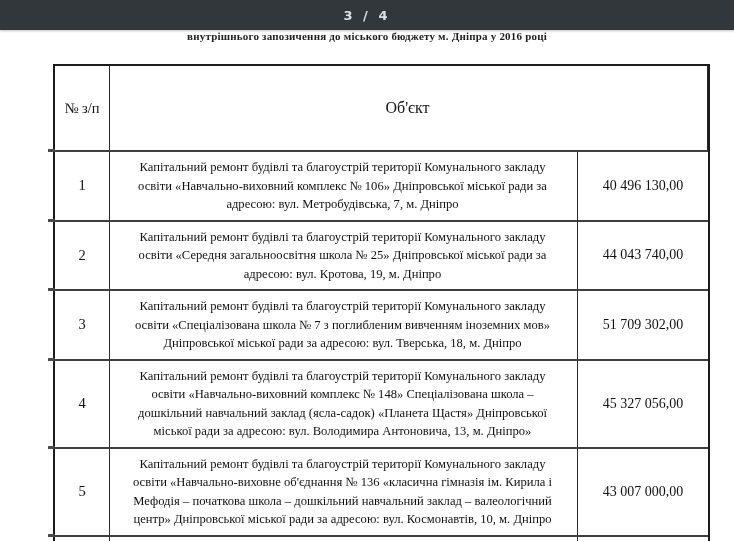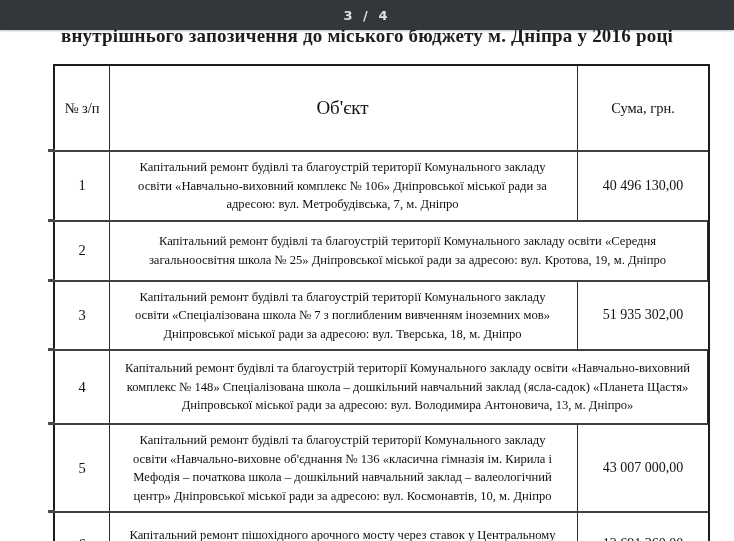--- a/index.html
+++ b/index.html
@@ -27,21 +27,21 @@
     letter-spacing:3px;
     cursor:default;
   }
 
   
   .doc-title{
     position:absolute;
     top:23px;left:0;width:734px;
     z-index:1;
     text-align:center;
-    font-size:19px;
+    font-size:11px;
     font-weight:bold;
     line-height:26px;
     color:#1d1d1d;
     letter-spacing:.2px;
     white-space:nowrap;
   }
 
   
   .doc-table{
     position:absolute;
@@ -85,21 +85,21 @@
     text-align:center;
   }
   .cell-sum{
     width:130px;flex:none;
     justify-content:center;
     font-size:14px;
     white-space:nowrap;
   }
   .trow.head{min-height:84px;}
   .trow.head .cell{justify-content:center;text-align:right;font-size:14.5px;}
-  .trow.head .cell-obj{font-size:19px;}
+  .trow.head .cell-obj{font-size:16px;}
   .r1{min-height:62px;}
   .r2{min-height:58px;}
   .r3{min-height:58px;}
   .r4{min-height:72px;}
   .r5{min-height:85px;}
   .r6{min-height:62px;}
 </style>
 </head>
 <body>
 
@@ -107,43 +107,44 @@
 
 <div class="toolbar">
   <span class="page-indicator">3 / 4</span>
 </div>
 
 <div class="doc-table">
 
   <div class="trow head">
     <div class="cell cell-num">№ з/п</div>
     <div class="cell cell-obj">Об'єкт</div>
-    <div class="cell cell-sum">Сума, грн.</div>
   </div>
 
   <div class="trow r1">
     <div class="cell cell-num">1</div>
     <div class="cell cell-obj">Капітальний ремонт будівлі та  благоустрій території  Комунального закладу освіти «Навчально-виховний комплекс № 106» Дніпровської міської ради за адресою: вул. Метробудівська, 7, м. Дніпро</div>
     <div class="cell cell-sum">40 496 130,00</div>
   </div>
 
   <div class="trow r2">
     <div class="cell cell-num">2</div>
     <div class="cell cell-obj">Капітальний ремонт будівлі та  благоустрій території  Комунального закладу освіти «Середня загальноосвітня школа № 25» Дніпровської міської ради за адресою: вул. Кротова, 19, м. Дніпро</div>
+    <div class="cell cell-sum">44 043 740,00</div>
   </div>
 
   <div class="trow r3">
     <div class="cell cell-num">3</div>
     <div class="cell cell-obj">Капітальний ремонт будівлі та благоустрій території  Комунального закладу освіти «Спеціалізована школа № 7 з поглибленим вивченням іноземних мов» Дніпровської міської ради за адресою: вул. Тверська, 18, м. Дніпро</div>
-    <div class="cell cell-sum">51 935 302,00</div>
+    <div class="cell cell-sum">51 709 302,00</div>
   </div>
 
   <div class="trow r4">
     <div class="cell cell-num">4</div>
     <div class="cell cell-obj">Капітальний ремонт будівлі та благоустрій території Комунального закладу освіти «Навчально-виховний комплекс № 148» Спеціалізована школа – дошкільний навчальний заклад (ясла-садок) «Планета Щастя» Дніпровської міської ради за адресою: вул. Володимира Антоновича, 13, м. Дніпро»</div>
+    <div class="cell cell-sum">45 327 056,00</div>
   </div>
 
   <div class="trow r5">
     <div class="cell cell-num">5</div>
     <div class="cell cell-obj">Капітальний ремонт будівлі та благоустрій території Комунального закладу освіти «Навчально-виховне об'єднання № 136 «класична гімназія ім. Кирила і Мефодія – початкова школа – дошкільний навчальний заклад – валеологічний центр» Дніпровської міської ради за адресою: вул. Космонавтів, 10, м. Дніпро</div>
     <div class="cell cell-sum">43 007 000,00</div>
   </div>
 
   <div class="trow r6">
     <div class="cell cell-num">6</div>

